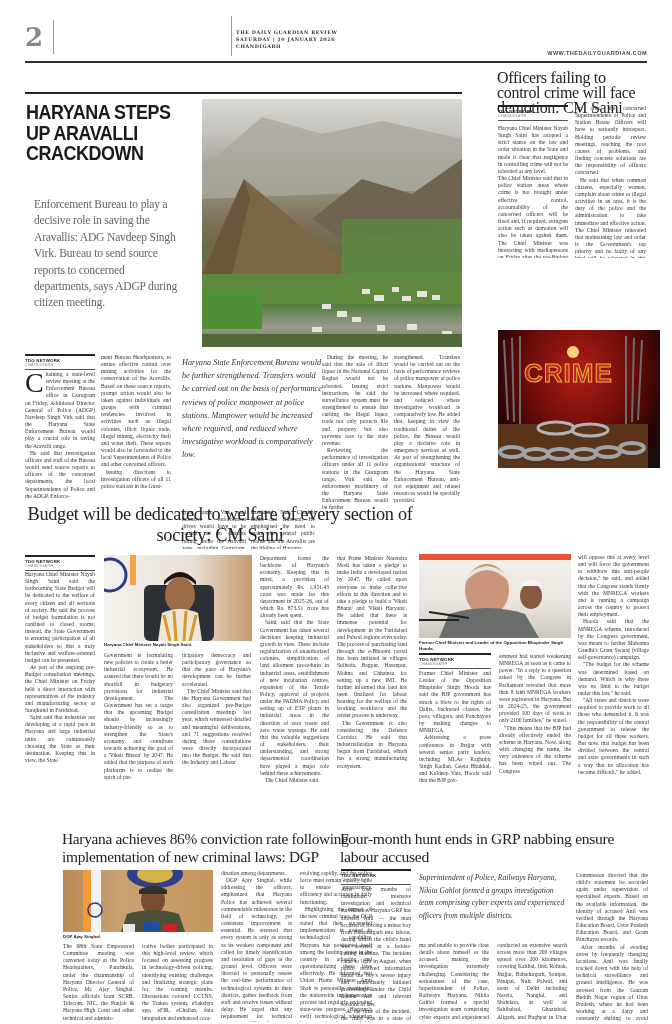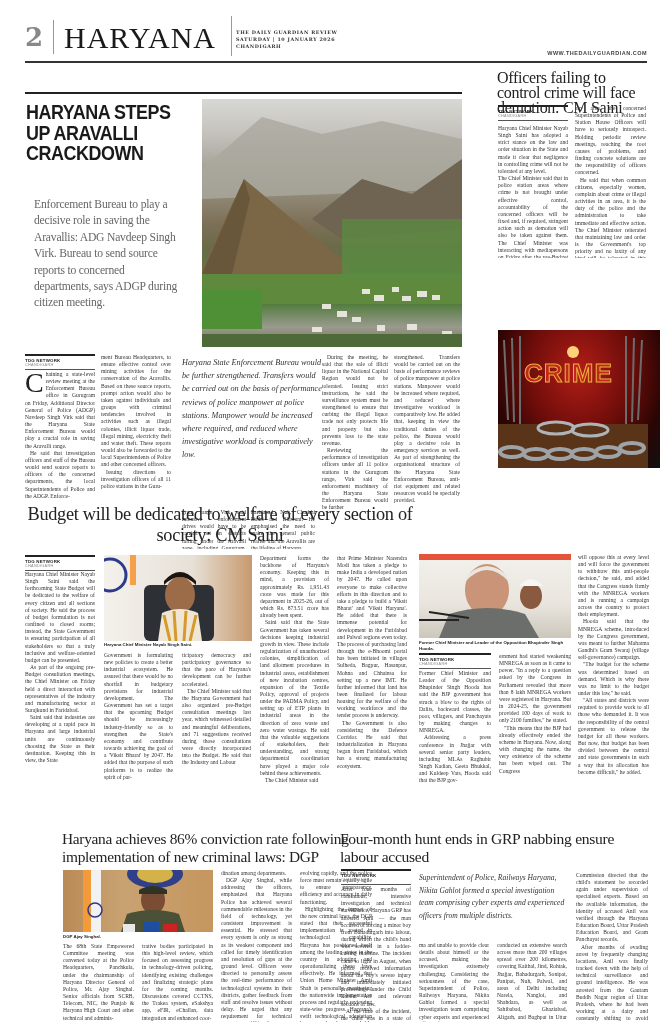--- a/index.html
+++ b/index.html
@@ -15,21 +15,20 @@
 .caption{font-family:"Liberation Sans",sans-serif;font-size:4.4px;font-weight:bold;color:#222;line-height:5.5px}
 .pull{font-family:"Liberation Serif",serif;font-style:italic;color:#333}
 .rule{background:#333}
 </style>
 </head>
 <body>
 
 <div class="abs" style="left:25px;top:12px;width:622px;height:50px;">
   <div class="abs" style="left:0;top:10px;font-family:'DejaVu Serif',serif;font-weight:bold;font-size:26px;color:#888;">2</div>
   <div class="abs" style="left:28px;top:8px;width:1px;height:34px;background:#999;"></div>
-  <div class="abs" style="left:39px;top:10px;font-family:'Liberation Serif',serif;font-size:30px;letter-spacing:1px;color:#1a1a1a;line-height:32px;">HARYANA</div>
   <div class="abs" style="left:206px;top:4px;width:1px;height:40px;background:#999;"></div>
   <div class="abs" style="left:211px;top:17px;font-family:'DejaVu Serif',serif;font-size:4.8px;font-weight:bold;letter-spacing:.6px;line-height:7px;color:#333;">
     <div>THE DAILY GUARDIAN REVIEW</div>
     <div>SATURDAY | 10 JANUARY 2026</div>
     <div>CHANDIGARH</div>
   </div>
   <div class="abs" style="right:0;top:38px;font-family:'Liberation Sans',sans-serif;font-size:5.5px;font-weight:bold;letter-spacing:.5px;color:#444;">WWW.THEDAILYGUARDIAN.COM</div>
 </div>
 <div class="abs rule" style="left:25px;top:61px;width:622px;height:1.5px;"></div>
 
@@ -263,21 +262,21 @@
 <div class="abs" style="left:341px;top:822px;width:307px;height:202px;">
   <div class="abs hl" style="left:-1px;top:8px;width:300px;font-size:15.6px;line-height:17.5px;">Four-month hunt ends in GRP nabbing ensure labour accused</div>
   <div class="abs byline" style="left:0;top:47px;width:70px;">
     <div class="net">TDG NETWORK</div>
     <div class="city">CHANDIGARH</div>
   </div>
   <div class="abs txt" style="left:0;top:64px;width:70px;height:136px;">
     <p>After four months of continuous, intensive investigation and technical surveillance, Haryana GRP has arrested Anil — the man accused of forcing a minor boy from Bahadurgarh into labour, during which the child's hand was severed in a fodder-cutting machine. The incident came to light in August, when police received information about the boy's severe injury and immediately initiated proceedings under the Child Labour Act and relevant sections of law.</p>
     <p>At the time of the incident, the child was in a state of psychological trau-</p>
   </div>
-  <div class="abs pull" style="left:78px;top:50px;width:150px;font-size:7.6px;line-height:12.7px;">Superintendent of Police, Railways Haryana, Nikita Gahlot formed a special investigation team comprising cyber experts and experienced officers from multiple districts.</div>
+  <div class="abs pull" style="left:78px;top:50px;width:150px;font-size:7.6px;line-height:12.7px;">Superintendent of Police, Railways Haryana, Nikita Gahlot formed a groups investigation team comprising cyber experts and experienced officers from multiple districts.</div>
   <div class="abs txt" style="left:78px;top:120px;width:70px;height:80px;">
     <p>ma and unable to provide clear details about himself or the accused, making the investigation extremely challenging. Considering the seriousness of the case, Superintendent of Police, Railways Haryana, Nikita Gahlot formed a special investigation team comprising cyber experts and experienced officers from multiple districts.</p>
 
   </div>
   <div class="abs txt" style="left:156px;top:120px;width:70px;height:80px;">
     <p>conducted an extensive search across more than 200 villages spread over 200 kilometres, covering Kaithal, Jind, Rohtak, Jhajjar, Bahadurgarh, Sonipat, Panipat, Nuh, Palwal, and areas of Delhi including Narela, Nangloi, and Shahdara, as well as Sahibabad, Ghaziabad, Aligarh, and Baghpat in Uttar Pradesh.</p>
 
   </div>
   <div class="abs txt" style="left:235px;top:50px;width:72px;height:150px;">
     <p>Commission directed that the child's statement be recorded again under supervision of specialised experts. Based on the available information, the identity of accused Anil was verified through the Haryana Education Board, Uttar Pradesh Education Board, and Gram Panchayat records.</p>

